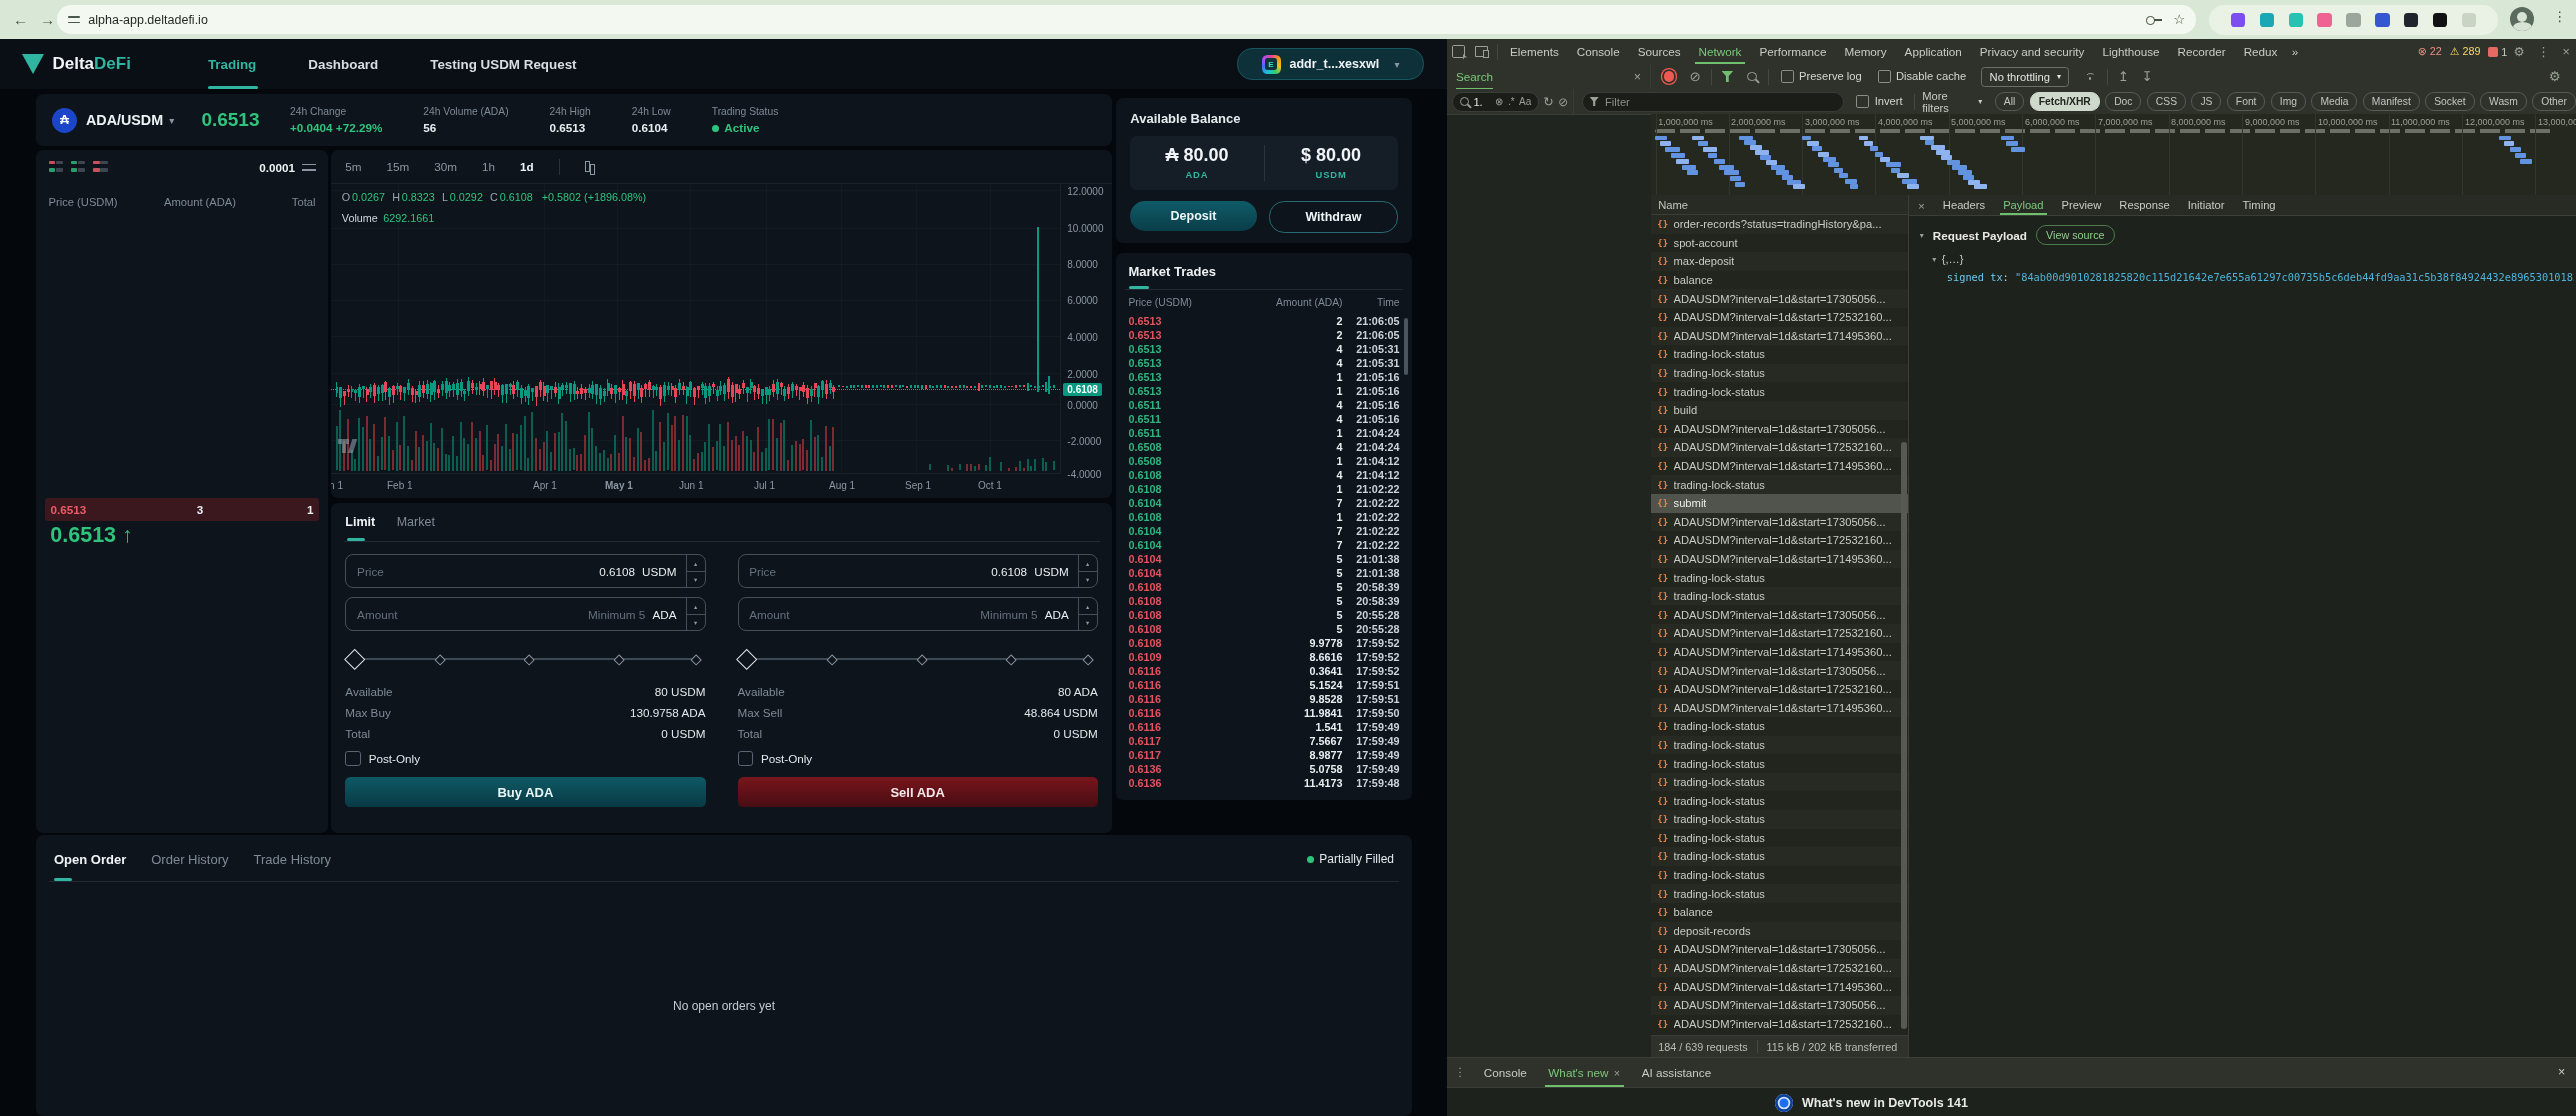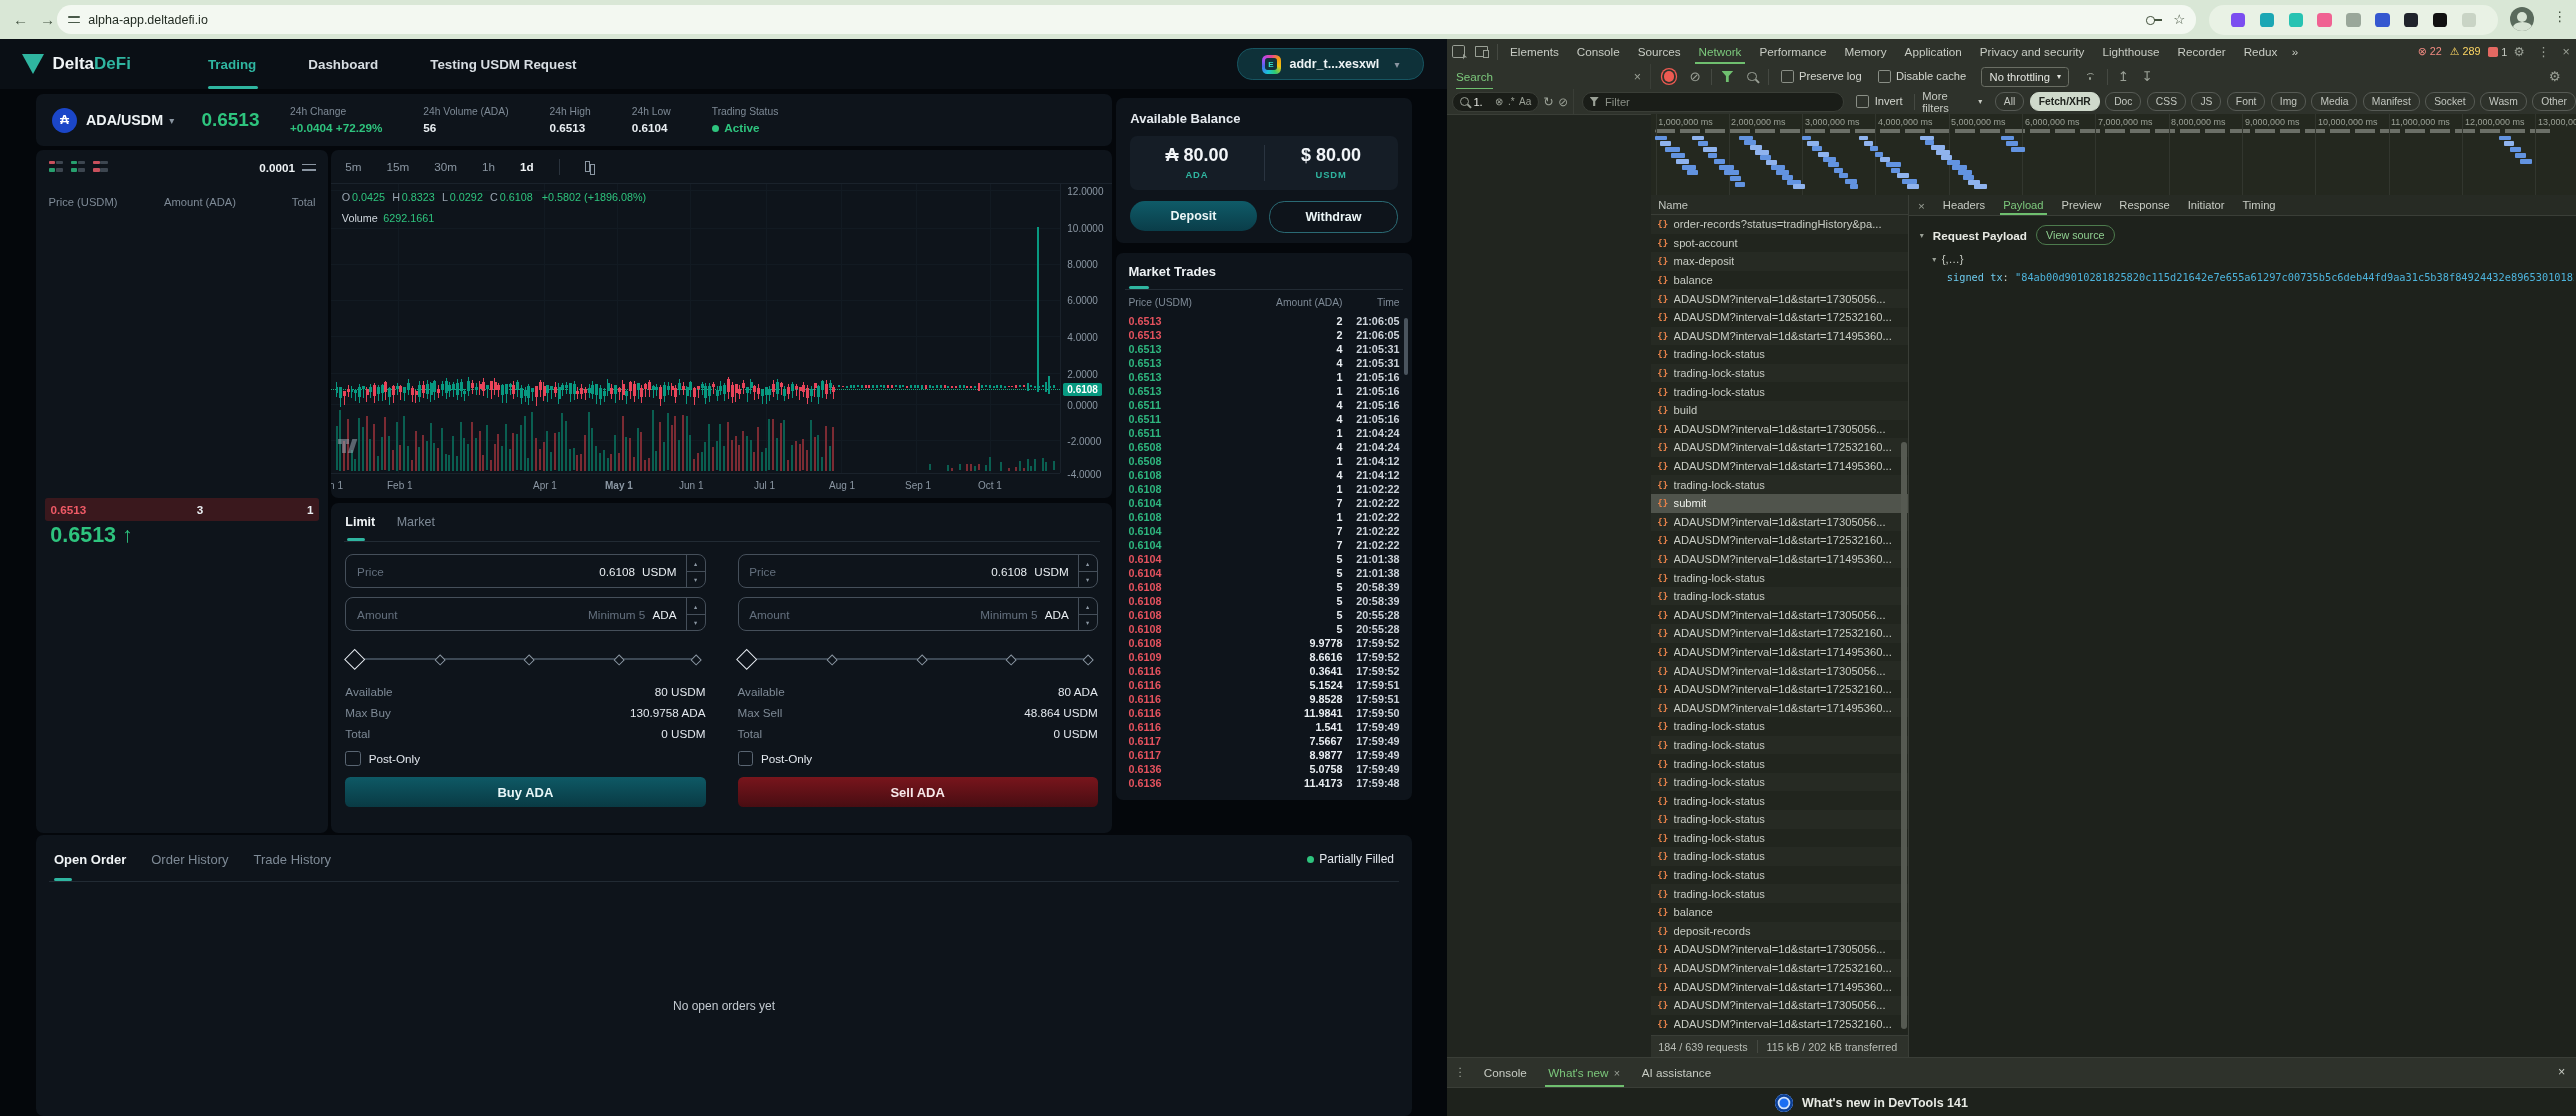--- a/index.html
+++ b/index.html
@@ -877,21 +877,21 @@
               <div class="candle" style="left: 711px; top: 274px; width: 1.8px; height: 12.5px; background: rgb(10, 95, 81);"></div>
               <div class="candle" style="left: 714px; top: 198px; width: 2.2px; height: 9.8px; background: rgb(8, 153, 129);"></div>
               <div class="candle" style="left: 714px; top: 278px; width: 1.8px; height: 8.8px; background: rgb(10, 95, 81);"></div>
               <div class="candle" style="left: 718px; top: 202px; width: 2.2px; height: 1.8px; background: rgb(8, 153, 129);"></div>
               <div class="candle" style="left: 722px; top: 201px; width: 2.2px; height: 2.6px; background: rgb(8, 153, 129);"></div>
               <div class="candle" style="left: 722px; top: 277px; width: 1.8px; height: 9.4px; background: rgb(10, 95, 81);"></div>
               <div class="candle" style="left: 706px; top: 43px; width: 2.2px; height: 165px; background: rgb(8, 153, 129);"></div>
               <div class="candle" style="left: 717px; top: 192px; width: 2.2px; height: 18px; background: rgb(8, 153, 129);"></div>
             </div>
           <div id="ohlc-line">
-            <span>O</span><b>0.0425</b><span>H</span><b>0.8323</b><span>L</span><b>0.0292</b><span>C</span><b>0.6108</b><b>+0.5802 (+1896.08%)</b>
+            <span>O</span><b>0.0267</b><span>H</span><b>0.8323</b><span>L</span><b>0.0292</b><span>C</span><b>0.6108</b><b>+0.5802 (+1896.08%)</b>
           </div>
           <div id="vol-line">
             <span>Volume</span><b>6292.1661</b>
           </div>
           <div id="tv-logo">
               <i></i>
               <i></i>
               <i></i>
             </div>
         </div>

